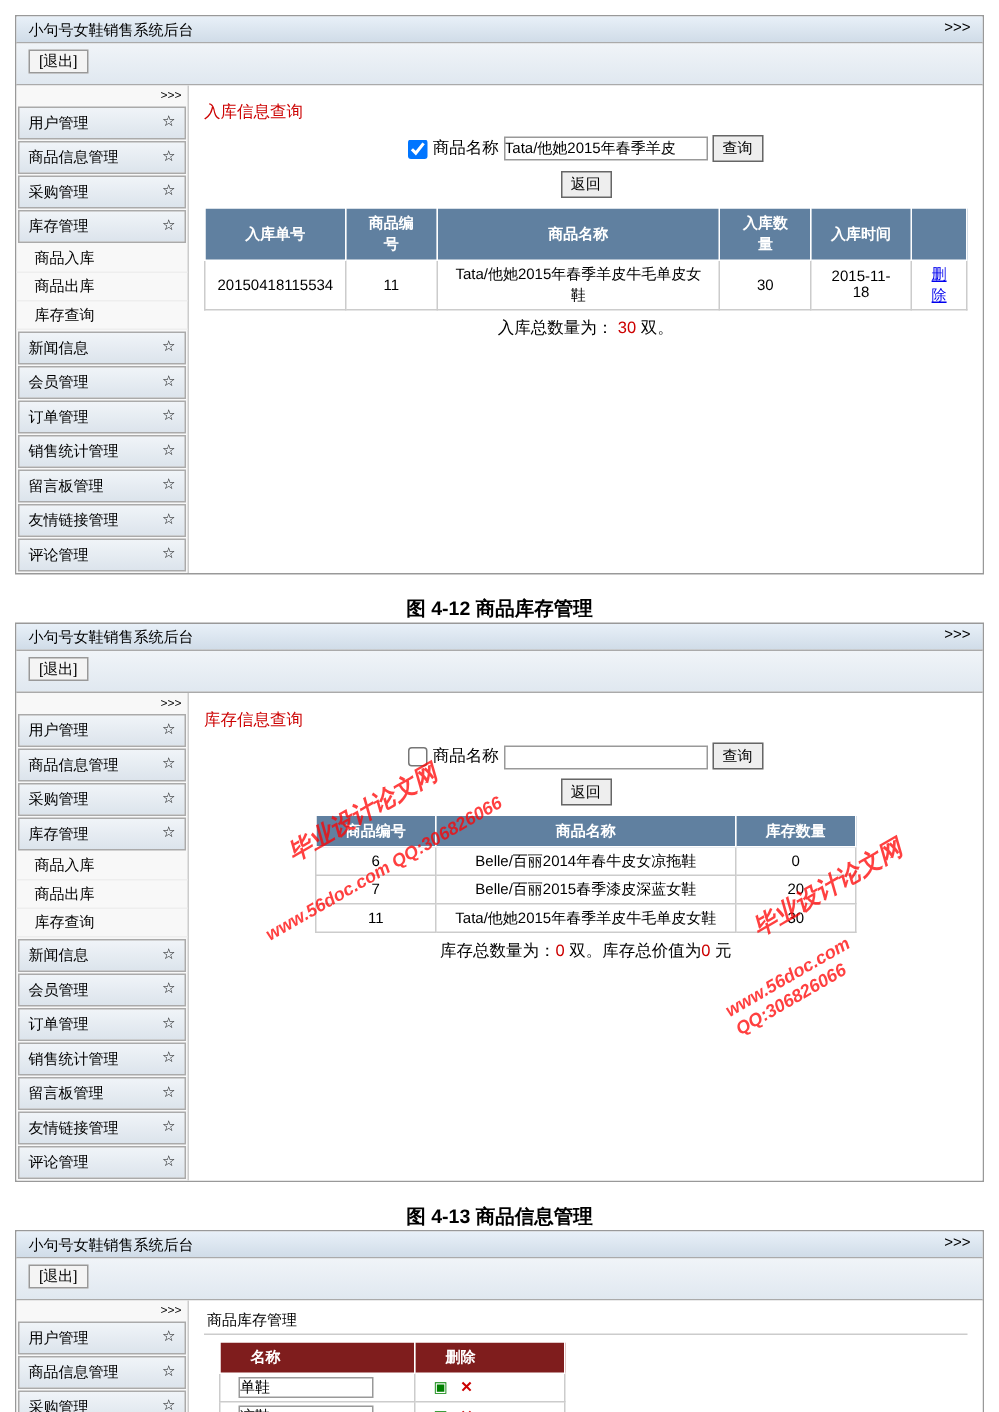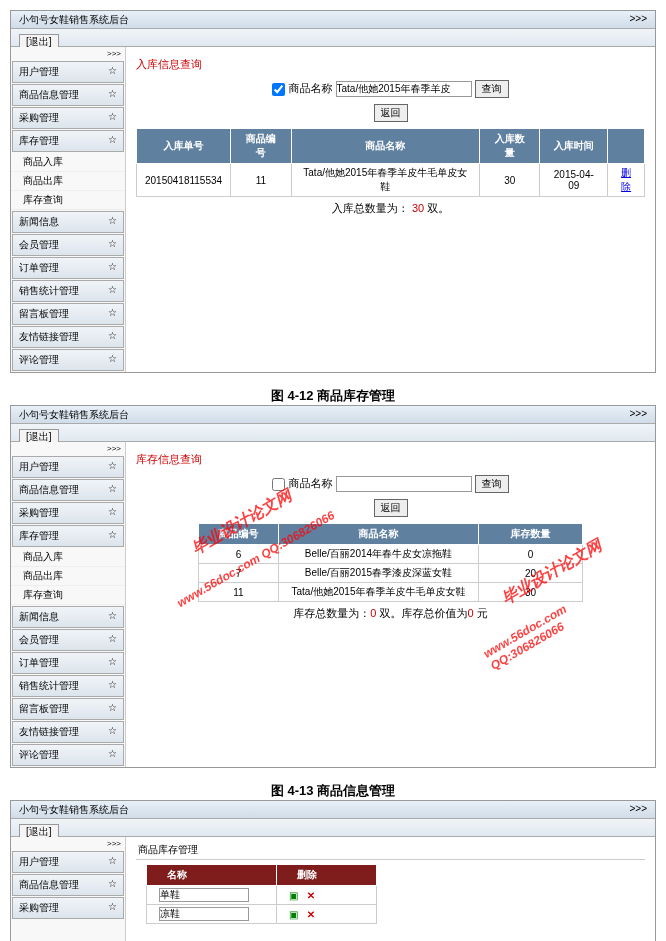--- a/index.html
+++ b/index.html
@@ -1,19 +1,19 @@
 <!DOCTYPE html>
 <html><head>
 <meta charset="utf-8">
 <style>
 * { margin: 0; padding: 0; box-sizing: border-box; font-family: "Microsoft YaHei", Arial, sans-serif; }
 body { background: #fff; padding: 10px; }
 .screenshot { border: 1px solid #999; margin-bottom: 8px; position: relative; background: #fff; }
 .header-bar { background: linear-gradient(#e8f0f8, #d0dce8); height: 18px; border-bottom: 1px solid #aaa; font-size: 10px; padding: 2px 8px; display: flex; justify-content: space-between; }
-.toolbar { background: linear-gradient(#f0f4f8, #e0e8f0); height: 18px; border-bottom: 1px solid #aaa; padding: 2px 8px; }
+.toolbar { background: linear-gradient(#f0f4f8, #e0e8f0); height: 28px; border-bottom: 1px solid #aaa; padding: 2px 8px; }
 .toolbar button { font-size: 10px; padding: 0 6px; border: 1px solid #999; background: #f4f4f4; }
 .content { display: flex; min-height: 200px; }
 .sidebar { width: 115px; background: #f8f8f8; border-right: 1px solid #ccc; }
 .menu-item { background: linear-gradient(#f0f4f8, #dce4ec); border: 1px solid #aaa; margin: 1px; padding: 3px 6px; font-size: 10px; display: flex; justify-content: space-between; cursor: pointer; }
 .menu-sub { padding: 2px 6px 2px 12px; font-size: 10px; border-bottom: 1px solid #eee; cursor: pointer; }
 .main { flex: 1; padding: 10px; background: #fff; position: relative; overflow: hidden; }
 .section-title { color: #c00; font-size: 11px; margin-bottom: 8px; }
 .search-row { text-align: center; margin-bottom: 6px; font-size: 11px; }
 .search-row input[type=text] { border: 1px solid #999; height: 16px; width: 136px; font-size: 10px; }
 .search-row input[type=checkbox] { vertical-align: middle; }
@@ -113,21 +113,21 @@
           <th>商品名称</th>
           <th>入库数量</th>
           <th>入库时间</th>
           <th></th>
         </tr>
         <tr>
           <td>20150418115534</td>
           <td>11</td>
           <td>Tata/他她2015年春季羊皮牛毛单皮女鞋</td>
           <td>30</td>
-          <td>2015-04-09</td>
+          <td>2015-11-18</td>
           <td><a href="#">删除</a></td>
         </tr>
       </tbody>
         </table>
       <div class="summary">
         <span>入库总数量为：</span>
         <span class="red">30</span>
         <span>双。</span>
       </div>
     </div>
@@ -203,21 +203,21 @@
         <button class="btn">查询</button>
       </div>
       <div class="search-row">
         <button class="btn">返回</button>
       </div>
       <table class="data-table">
         <tbody>
             <tr>
           <th style="width:80px">商品编号</th>
           <th style="width:200px">商品名称</th>
-          <th style="width:104px">库存数量</th>
+          <th style="width:80px">库存数量</th>
         </tr>
         <tr>
               <td>6</td>
               <td>Belle/百丽2014年春牛皮女凉拖鞋</td>
               <td>0</td>
             </tr>
         <tr>
               <td>7</td>
               <td>Belle/百丽2015春季漆皮深蓝女鞋</td>
               <td>20</td>

